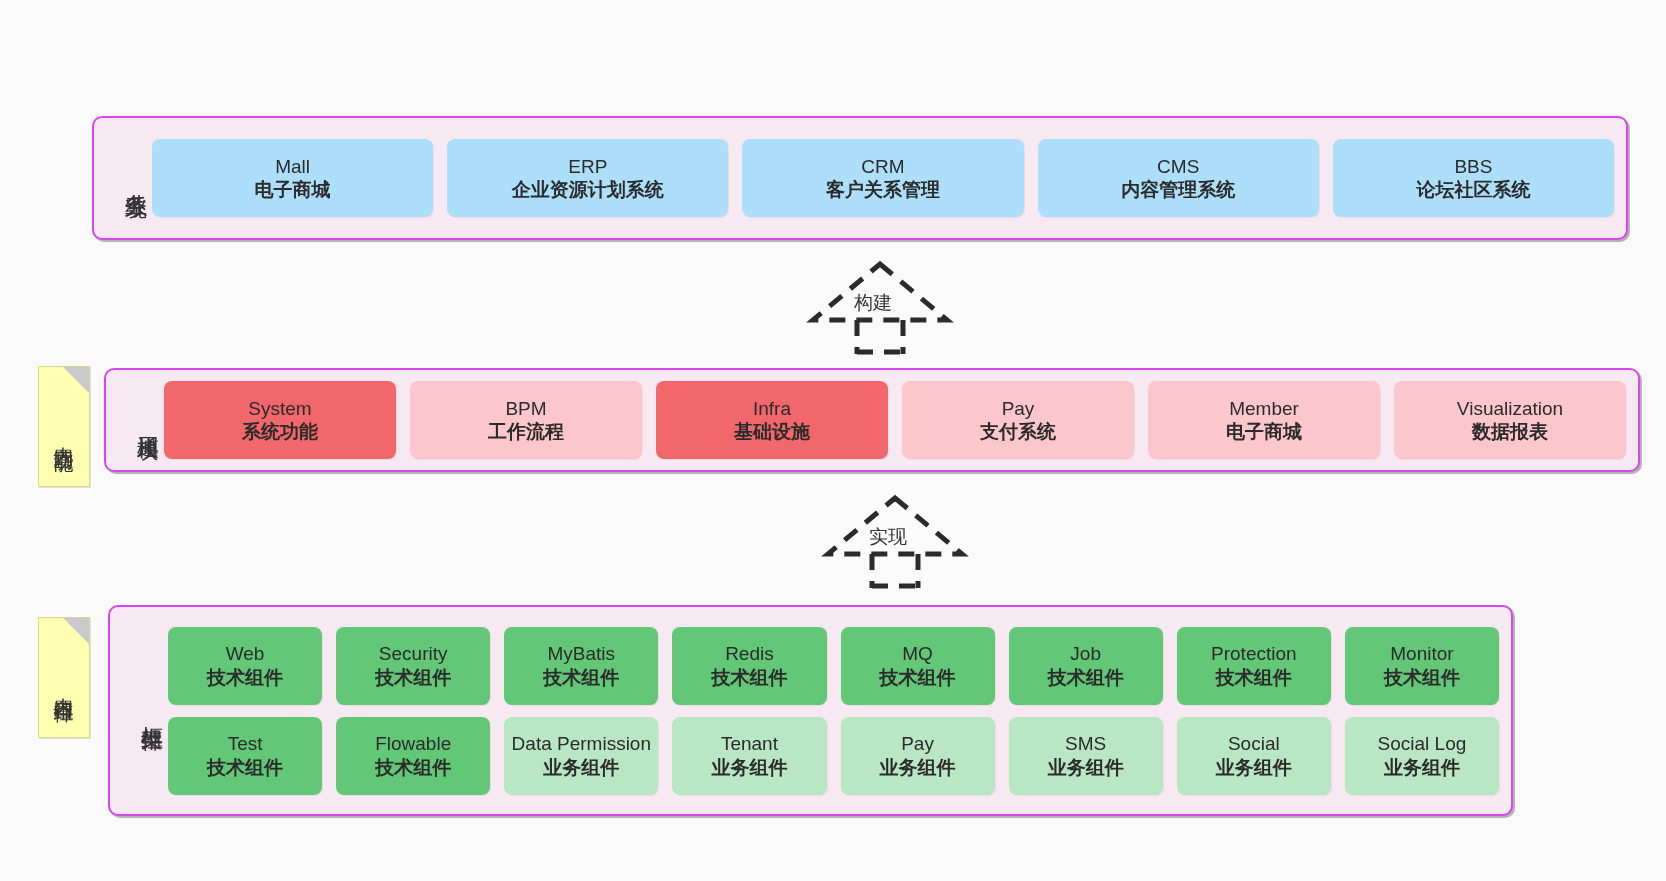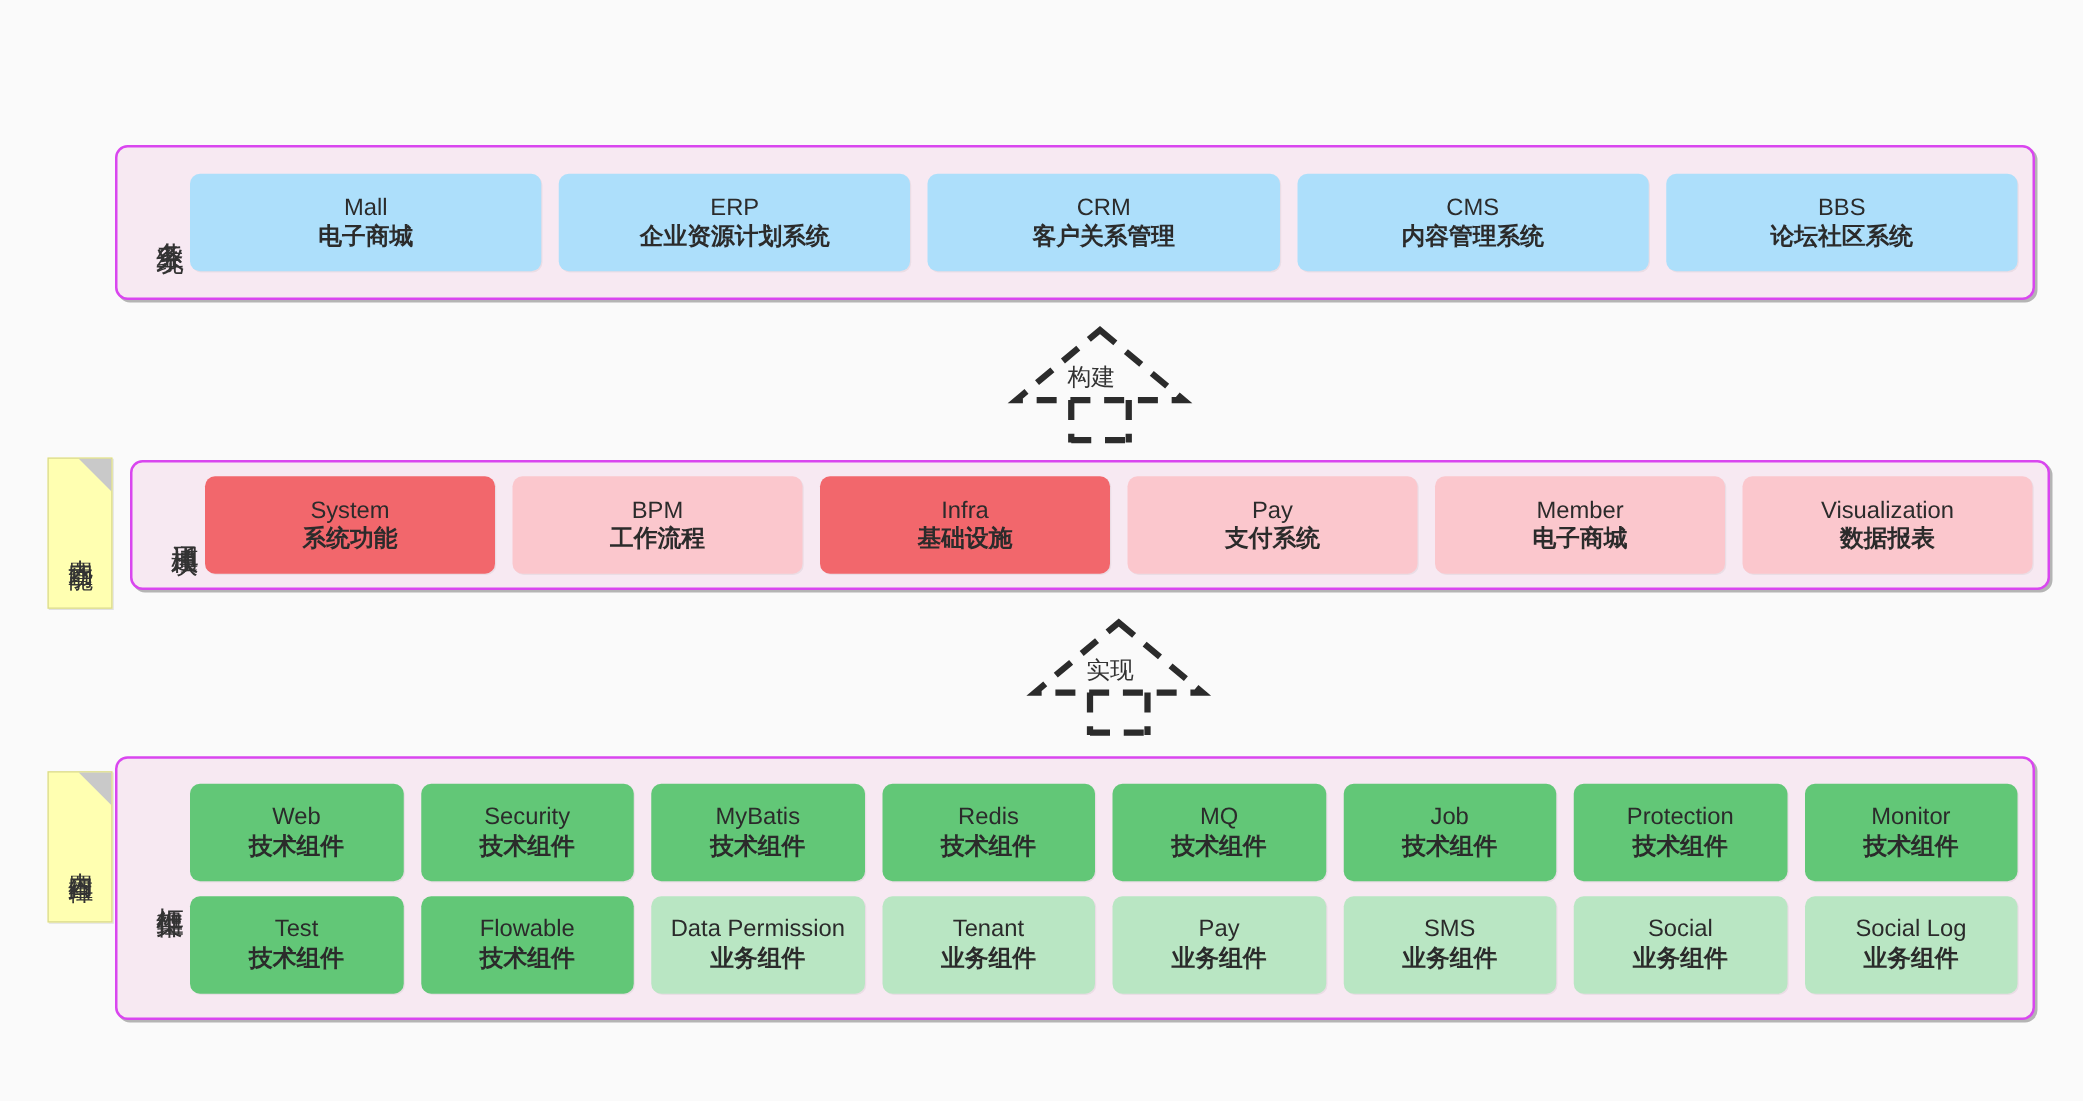--- a/index.html
+++ b/index.html
@@ -229,21 +229,21 @@
       <path d="M62,62 L62,96 M108,62 L108,96 M62,94 L108,94" fill="none" stroke="#2b2b2b" stroke-width="5" stroke-dasharray="16,11" stroke-linecap="butt"></path>
     </svg>
   </div>
   <div class="uml-label" style="left:869px; top:527px;">实现</div>
 
   <div class="sticky" style="left:38px; top:617px; width:52px; height:121px;">
     <span class="fold"></span>
     <span class="sticky-text">内置组件</span>
   </div>
 
-  <div class="layer" id="layer-3" style="left:92px; top:605px; width:1536px; height:211px;border-radius:10px;">
+  <div class="layer" id="layer-3" style="left:108px; top:605px; width:1405px; height:211px;border-radius:10px;">
     <div class="layer-title">框架组件</div>
     <div class="layer-body">
 
       <div class="row">
         <div class="card c-green">
           <span class="en">Web</span>
           <span class="cn">技术组件</span>
         </div>
         <div class="card c-green">
           <span class="en">Security</span>

